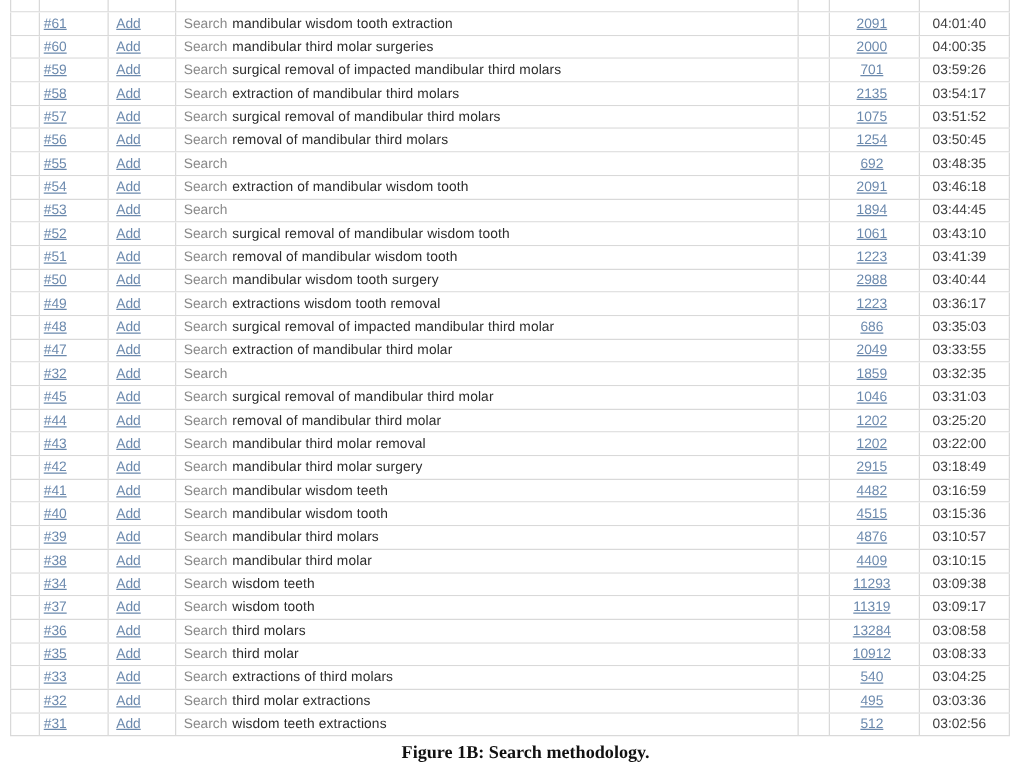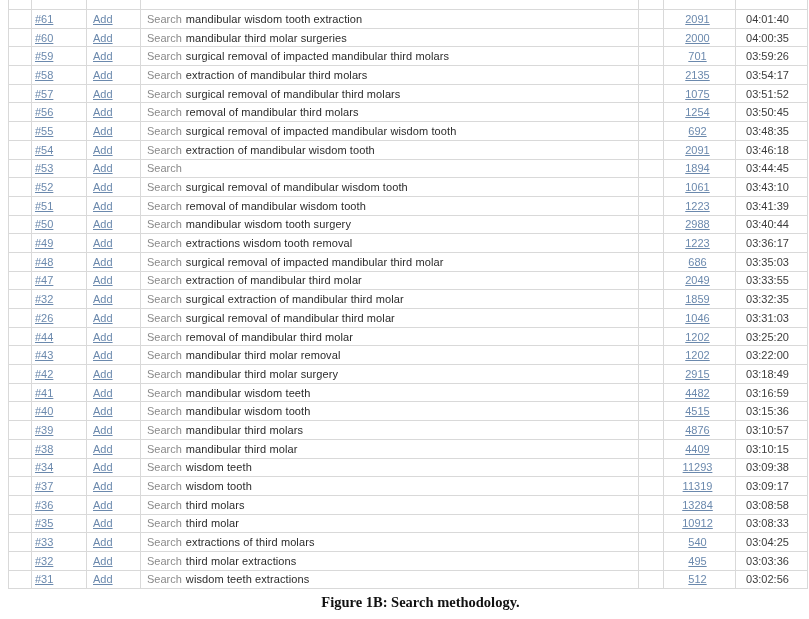--- a/index.html
+++ b/index.html
@@ -199,21 +199,20 @@
       <div class="row">
         <div class="cell c-sp1"></div>
         <div class="cell c-num">
           <a class="lnk">#55</a>
         </div>
         <div class="cell c-add">
           <a class="lnk">Add</a>
         </div>
         <div class="cell c-query">
           <span class="prefix">Search</span>
-          <span class="query">surgical removal of impacted mandibular wisdom tooth</span>
         </div>
         <div class="cell c-sp2"></div>
         <div class="cell c-count">
           <a class="lnk">692</a>
         </div>
         <div class="cell c-time">
           <span class="time">03:48:35</span>
         </div>
       </div>
       <div class="row">
@@ -378,34 +377,33 @@
       <div class="row">
         <div class="cell c-sp1"></div>
         <div class="cell c-num">
           <a class="lnk">#32</a>
         </div>
         <div class="cell c-add">
           <a class="lnk">Add</a>
         </div>
         <div class="cell c-query">
           <span class="prefix">Search</span>
-          <span class="query">surgical extraction of mandibular third molar</span>
         </div>
         <div class="cell c-sp2"></div>
         <div class="cell c-count">
           <a class="lnk">1859</a>
         </div>
         <div class="cell c-time">
           <span class="time">03:32:35</span>
         </div>
       </div>
       <div class="row">
         <div class="cell c-sp1"></div>
         <div class="cell c-num">
-          <a class="lnk">#26</a>
+          <a class="lnk">#45</a>
         </div>
         <div class="cell c-add">
           <a class="lnk">Add</a>
         </div>
         <div class="cell c-query">
           <span class="prefix">Search</span>
           <span class="query">surgical removal of mandibular third molar</span>
         </div>
         <div class="cell c-sp2"></div>
         <div class="cell c-count">

